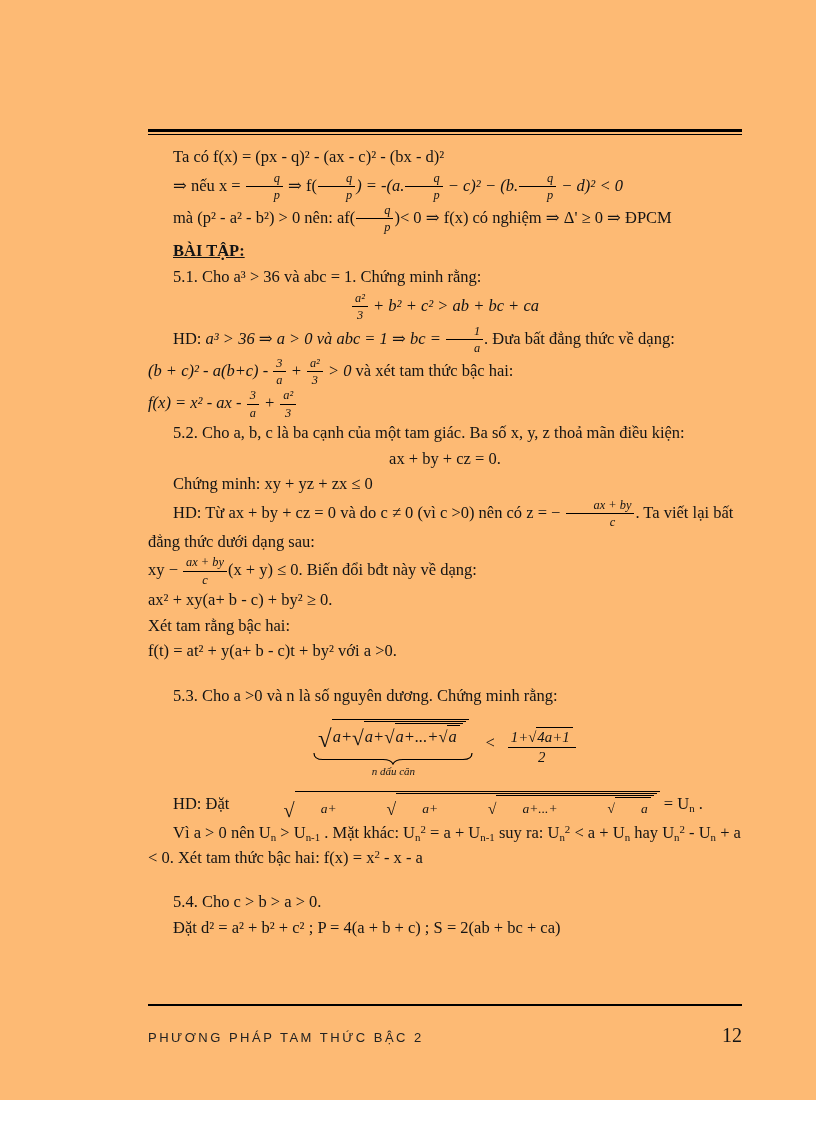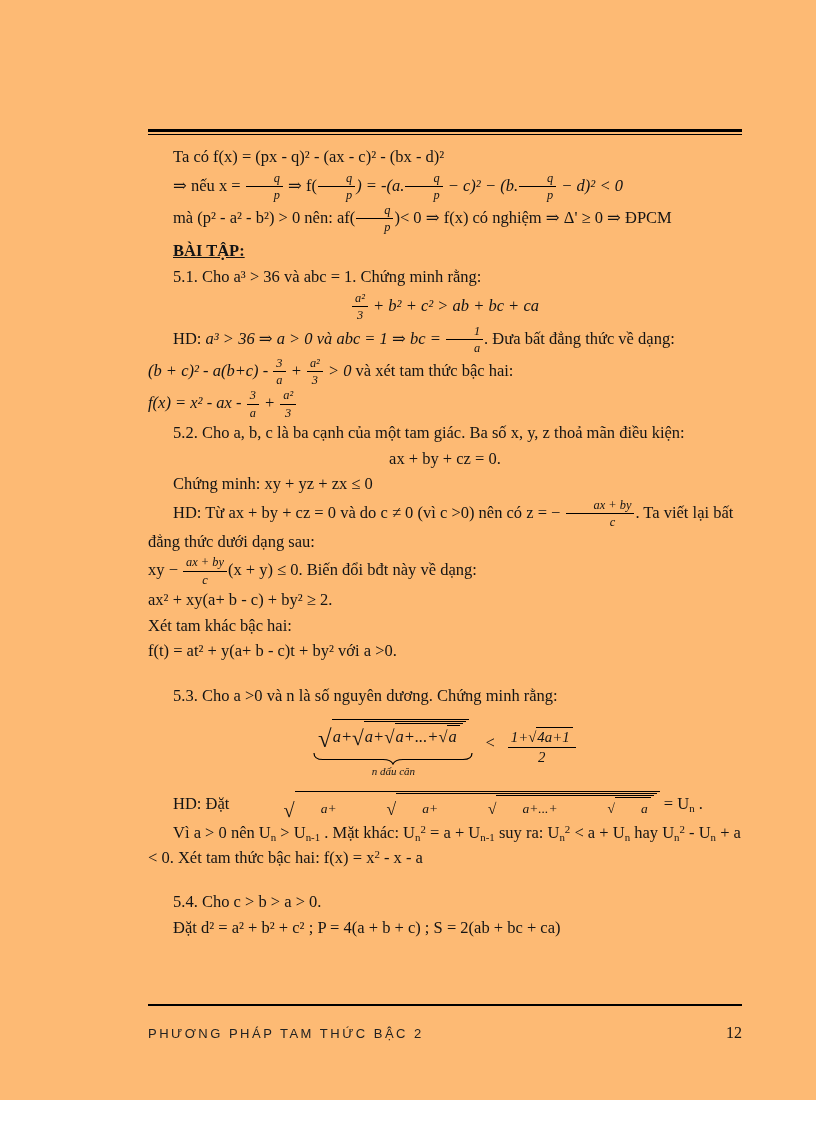--- a/index.html
+++ b/index.html
@@ -39,21 +39,21 @@
   .underbrace{margin-top:1px;display:block;}
   .brace-label{font-style:italic;font-size:11px;line-height:1.2;}
   .mt-53{margin-top:20px;}
   .mt-hd53{margin-top:12px;}
   .mt-54{margin-top:20px;}
   
   .footer{position:absolute;left:148px;top:1004px;width:594px;border-top:2px solid #000;
           padding-top:18px;display:flex;justify-content:space-between;align-items:baseline;}
   .footer-title{font-family:"Liberation Sans","DejaVu Sans",sans-serif;font-size:13px;
                 letter-spacing:2.5px;color:#222;}
-  .footer-page{font-size:16px;}
+  .footer-page{font-size:20px;}
 </style>
 </head>
 <body>
 
 <div class="page">
 
   <div class="rule-top"></div>
 
   <div class="content">
 
@@ -78,22 +78,22 @@
     <p class="para indent"><span>5.2. Cho a, b, c là ba cạnh của một tam giác. Ba số x, y, z thoả mãn điều kiện:</span></p>
 
     <div class="para center"><span>ax + by + cz = 0.</span></div>
 
     <p class="para indent"><span>Chứng minh: xy + yz + zx ≤ 0</span></p>
 
     <p class="para indent"><span>HD: Từ ax + by + cz = 0  và do c ≠ 0 (vì c &gt;0) nên có z = − </span><span class="frac"><span class="num">ax + by</span><span class="den">c</span></span><span>. Ta viết lại bất đẳng thức dưới dạng sau:</span></p>
 
     <p class="para"><span>xy − </span><span class="frac"><span class="num">ax + by</span><span class="den">c</span></span><span>(x + y) ≤ 0. Biến đổi bđt này về dạng:</span></p>
 
-    <p class="para"><span>ax² + xy(a+ b - c) + by² ≥ 2.</span></p>
-    <p class="para"><span>Xét tam khác bậc hai:</span></p>
+    <p class="para"><span>ax² + xy(a+ b - c) + by² ≥ 0.</span></p>
+    <p class="para"><span>Xét tam rằng bậc hai:</span></p>
     <p class="para"><span>f(t) = at² + y(a+ b - c)t + by²  với a &gt;0.</span></p>
 
     <p class="para indent mt-53"><span>5.3. Cho a &gt;0 và n là số nguyên dương. Chứng minh rằng:</span></p>
 
     <div class="formula53">
       <div class="f53-lhs">
         <span class="sqrt"><span class="rsign rs1">√</span><span class="radicand"><span>a+</span><span class="sqrt"><span class="rsign rs2">√</span><span class="radicand"><span>a+</span><span class="sqrt"><span class="rsign rs3">√</span><span class="radicand"><span>a+...+</span><span class="sqrt"><span class="rsign rs4">√</span><span class="radicand"><span>a</span></span></span></span></span></span></span></span></span>
         <svg class="underbrace" width="160" height="13" viewBox="0 0 160 13">
             <path d="M1,1 Q1,7.5 10,7.5 L70,7.5 Q78,7.5 80,12 Q82,7.5 90,7.5 L150,7.5 Q159,7.5 159,1" fill="none" stroke="#000" stroke-width="1.2"></path>
           </svg>

